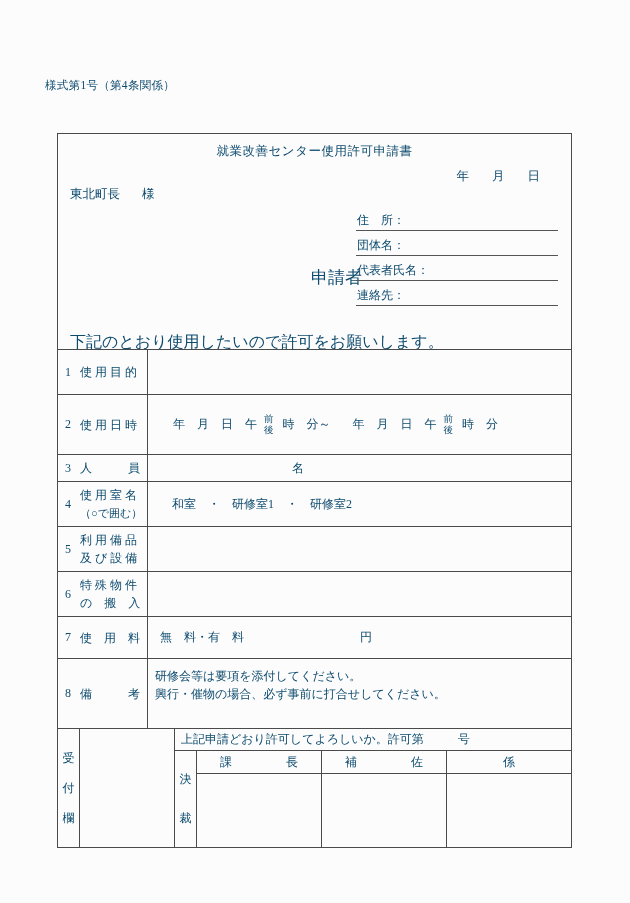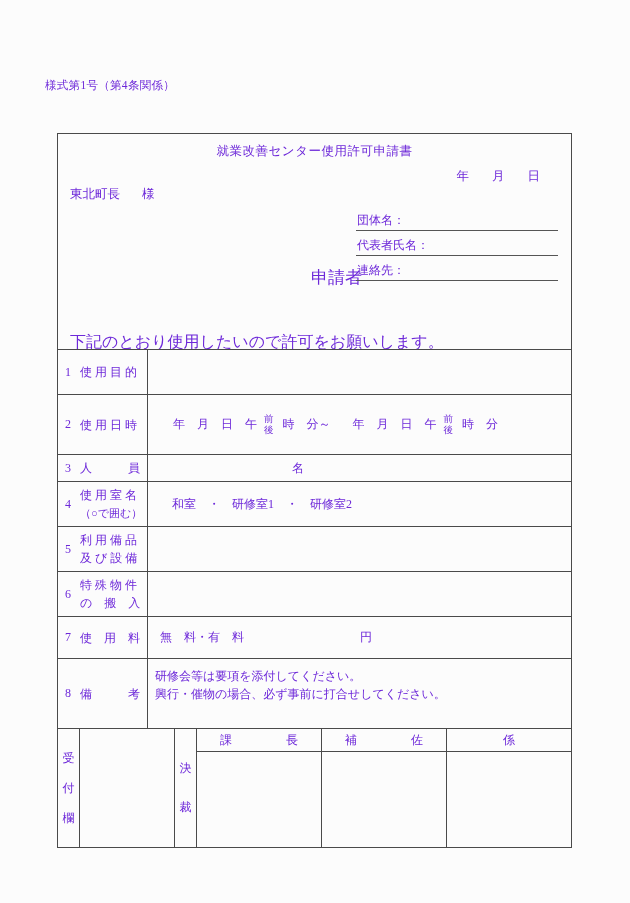--- a/index.html
+++ b/index.html
@@ -1,21 +1,21 @@
 <!DOCTYPE html>
 <html><head>
 <meta charset="utf-8">
 <style>
   * { margin:0; padding:0; box-sizing:border-box; }
   html,body { background:#ffffff; }
   .page {
     position:relative;
     width:630px; height:903px;
     background:#fcfcfc;
-    color:#6d28d9;
+    color:#0c4a6e;
     font-family:"Liberation Serif","DejaVu Serif",serif;
     font-size:12px;
     overflow:hidden;
   }
   .form-number {
     position:absolute; left:45px; top:78px;
     font-size:11.5px; letter-spacing:0.3px;
   }
   .sheet {
     position:absolute; left:57px; top:97px;
@@ -113,20 +113,23 @@
       <span>日</span>
     </div>
 
     <div class="addressee">
       <span>東北町長</span><span class="honorific">様</span>
     </div>
 
     <div class="applicant-label">申請者</div>
 
     <div class="applicant-fields">
+      <div class="afield">
+        <span class="aflabel">住　所：</span>
+      </div>
       <div class="afield">
         <span class="aflabel">団体名：</span>
       </div>
       <div class="afield">
         <span class="aflabel">代表者氏名：</span>
       </div>
       <div class="afield">
         <span class="aflabel">連絡先：</span>
       </div>
     </div>
@@ -228,20 +231,25 @@
 
       <div class="f-colA">
         <span>受</span>
         <span>付</span>
         <span>欄</span>
       </div>
 
       <div class="f-colB"></div>
 
       <div class="f-colC">
+        <div class="f-question">
+          <span>上記申請どおり許可してよろしいか。許可第</span>
+          <span class="f-qgap"></span>
+          <span>号</span>
+        </div>
         <div class="f-main">
           <div class="f-decision">
             <span>決</span>
             <span>裁</span>
           </div>
           <div class="f-approvers">
             <div class="f-apcol">
               <div class="f-aphead">
                 <span>課</span>
                 <span>長</span>

